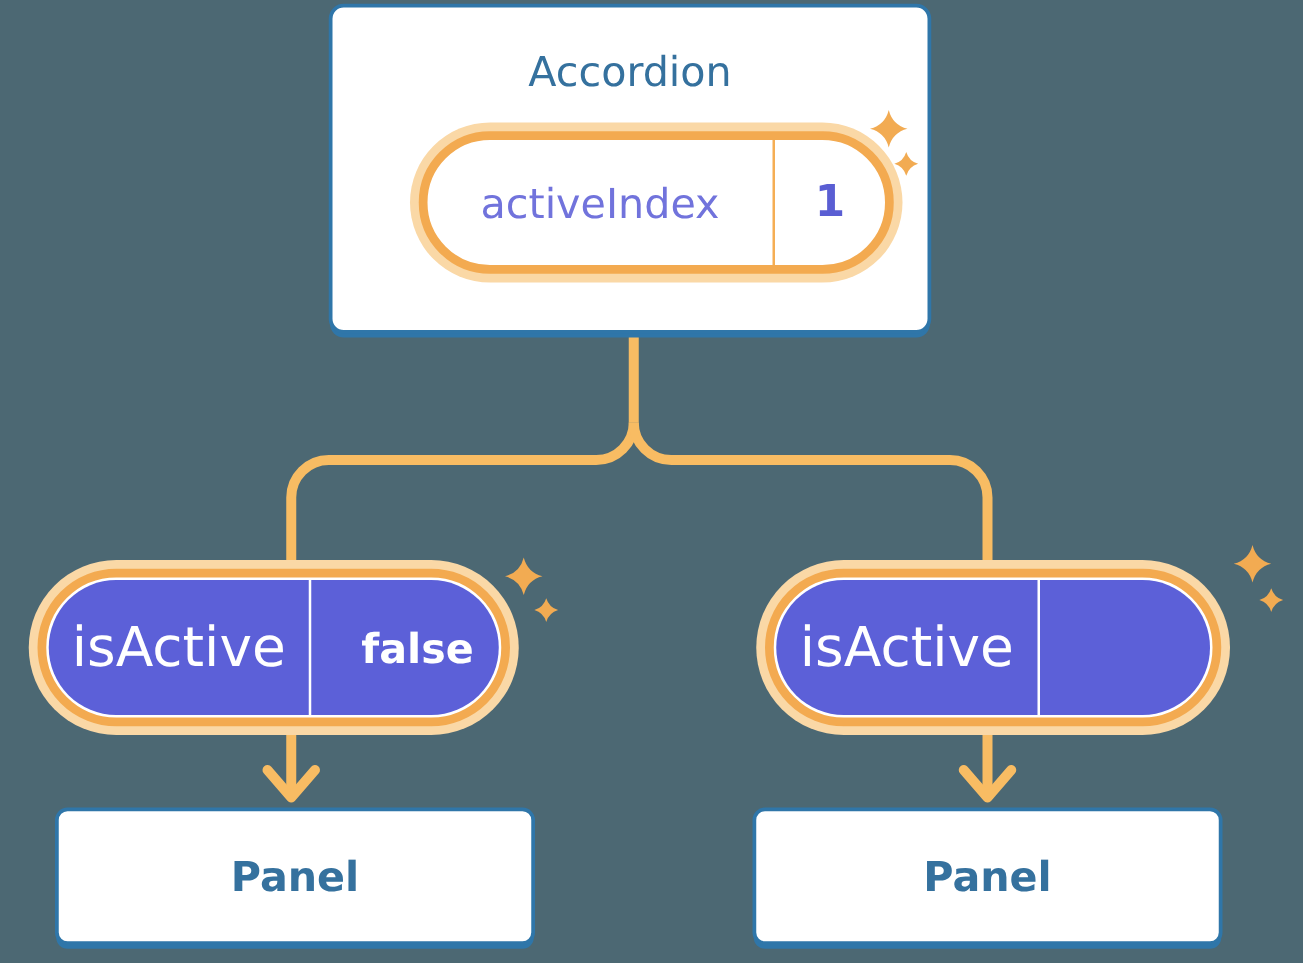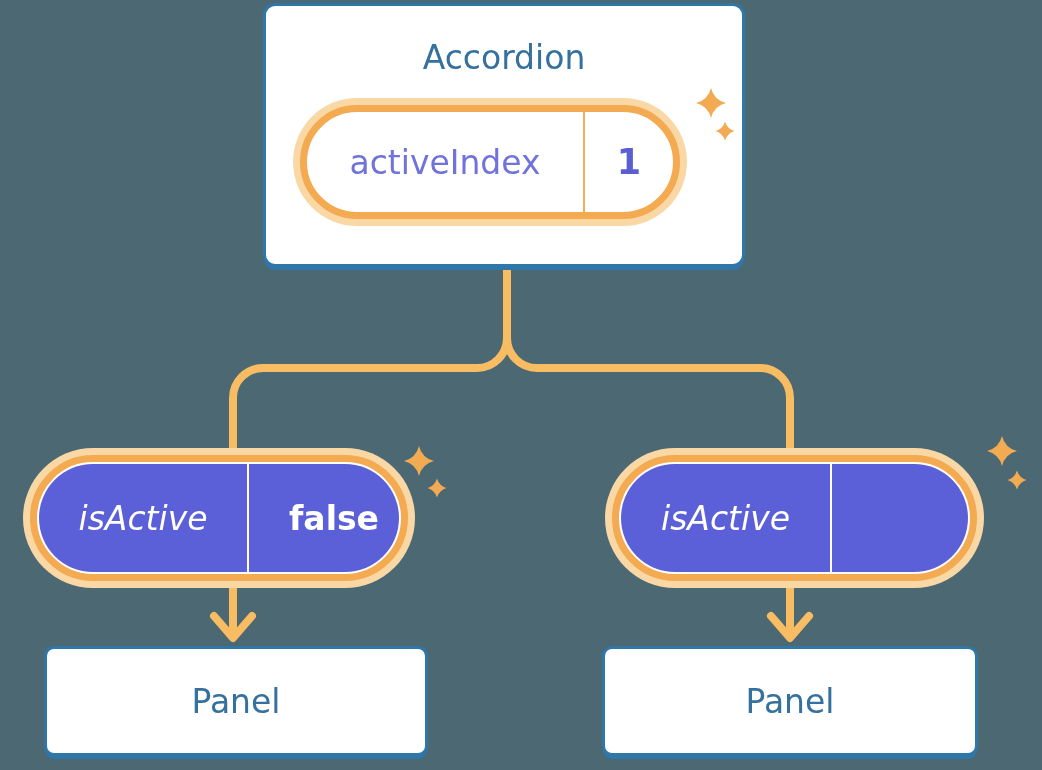--- a/index.html
+++ b/index.html
@@ -39,21 +39,21 @@
   .pill {
     position: absolute;
     z-index: 2;
     box-sizing: border-box;
     background: #ffffff;
     border: 7px solid #F3AA50;
     border-radius: 999px;
     box-shadow: 0 0 0 7px #FAD8A6;
   }
   .state-pill {
-    left: 300px; top: 105px; width: 380px; height: 114px;
+    left: 335px; top: 105px; width: 380px; height: 114px;
     display: flex; align-items: stretch;
   }
   .state-pill .pill-label {
     width: 276px; display: flex; align-items: center; justify-content: center;
     font-size: 33px; color: #7173DC;
   }
   .state-pill .pill-sep { width: 2px; background: #F5AE54; }
   .state-pill .pill-value {
     flex: 1; display: flex; align-items: center; justify-content: center;
     font-size: 35px; font-weight: bold; color: #5A5ED3;
@@ -62,40 +62,39 @@
   .prop-pill { height: 126px; }
   .prop-pill .pill-inner {
     position: absolute; inset: 2px;
     background: #5C60D8;
     border-radius: 999px;
     display: flex; align-items: stretch;
     color: #ffffff;
   }
   .prop-pill .pill-label {
     display: flex; align-items: center; justify-content: center;
-    font-size: 33px;
-    font-style: italic;
+    font-size: 44px;
   }
   .prop-pill .pill-sep { width: 2px; background: #ffffff; }
   .prop-pill .pill-value {
     flex: 1; display: flex; align-items: center; justify-content: center;
     font-size: 33px; font-weight: bold; margin-left: 20px;
   }
   .prop-pill-left  { left: 30px;  top: 455px; width: 378px; }
   .prop-pill-left .pill-label  { width: 208px; }
   .prop-pill-right { left: 612px; top: 455px; width: 365px; }
   .prop-pill-right .pill-label { width: 209px; }
 
   .panel-card {
     display: flex; align-items: center; justify-content: center;
     border-radius: 10px;
   }
   .panel-left  { left: 44px;  top: 646px; width: 384px; height: 110px; }
   .panel-right { left: 602px; top: 646px; width: 376px; height: 110px; }
-  .panel-title { font-size: 33px; font-weight: 400; color: #35719E; }
+  .panel-title { font-size: 33px; font-weight: 700; color: #35719E; }
 
   .connector { stroke: #F8BC63; stroke-width: 8; fill: none; }
   .arrowhead { stroke: #F8BC63; stroke-width: 8; fill: none;
                stroke-linecap: round; stroke-linejoin: round; }
   .sparkle { fill: #F2AB52; }
 </style>
 </head>
 <body>
 
 <div class="canvas">

